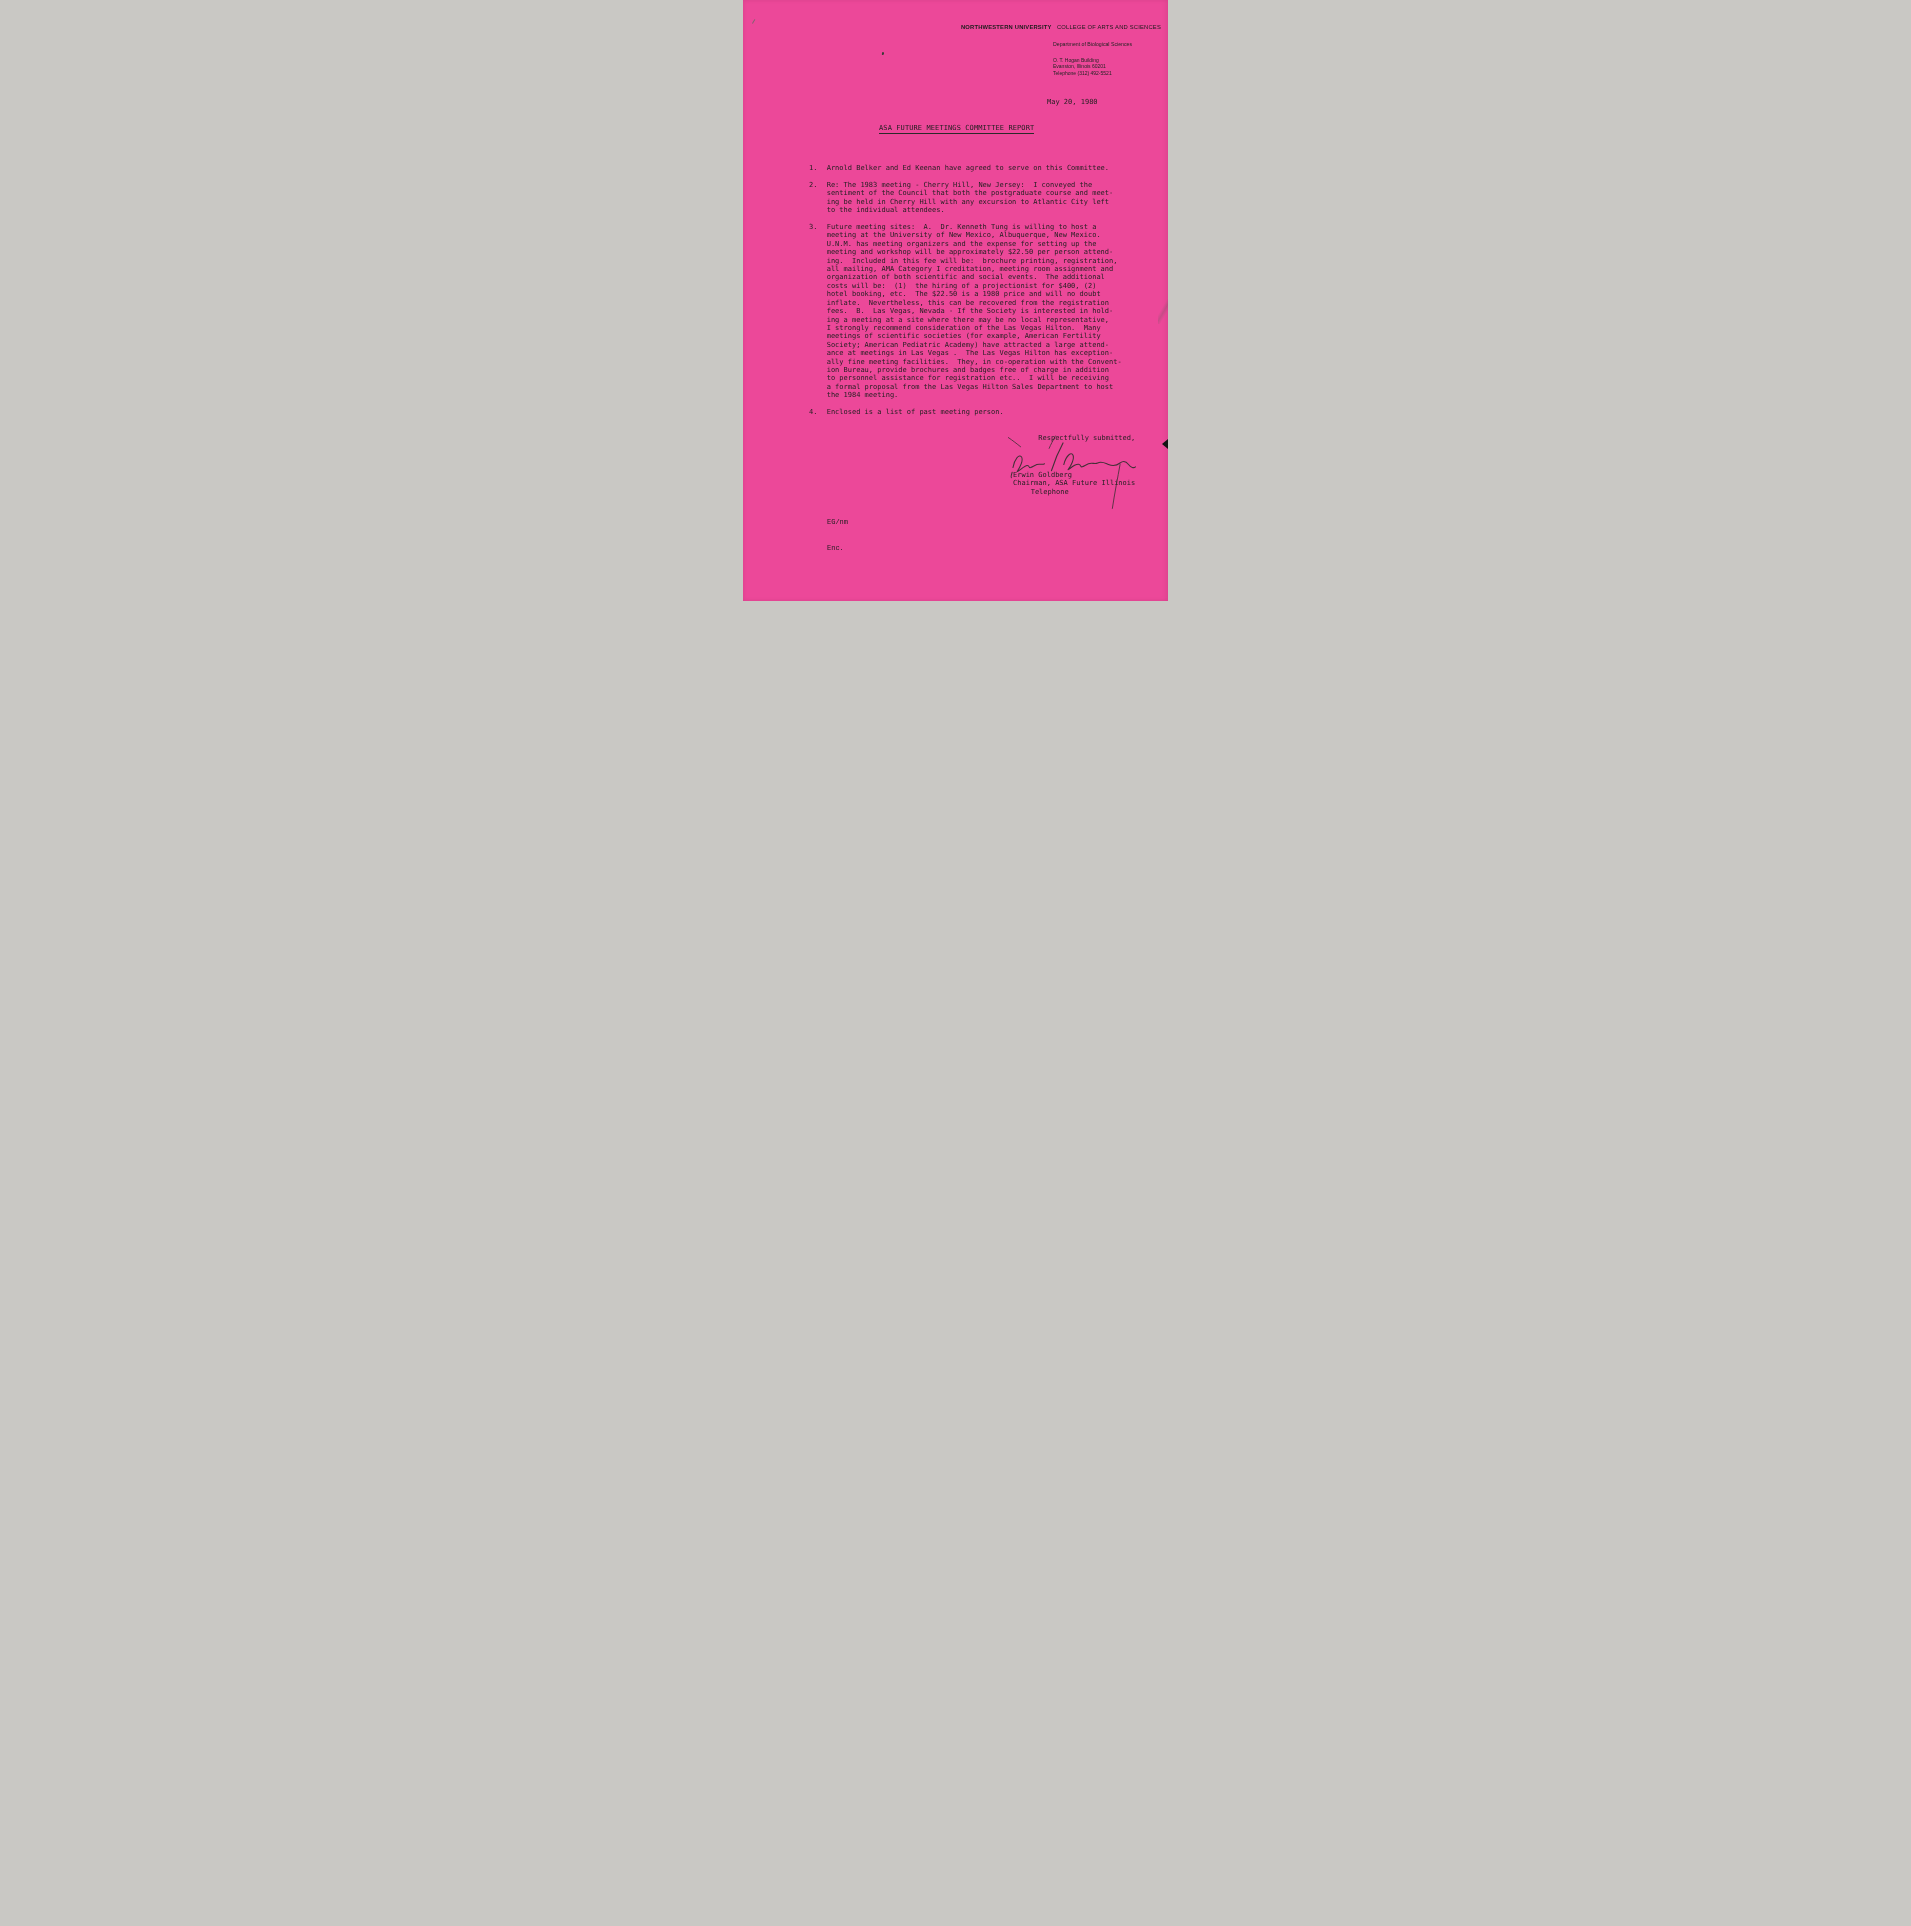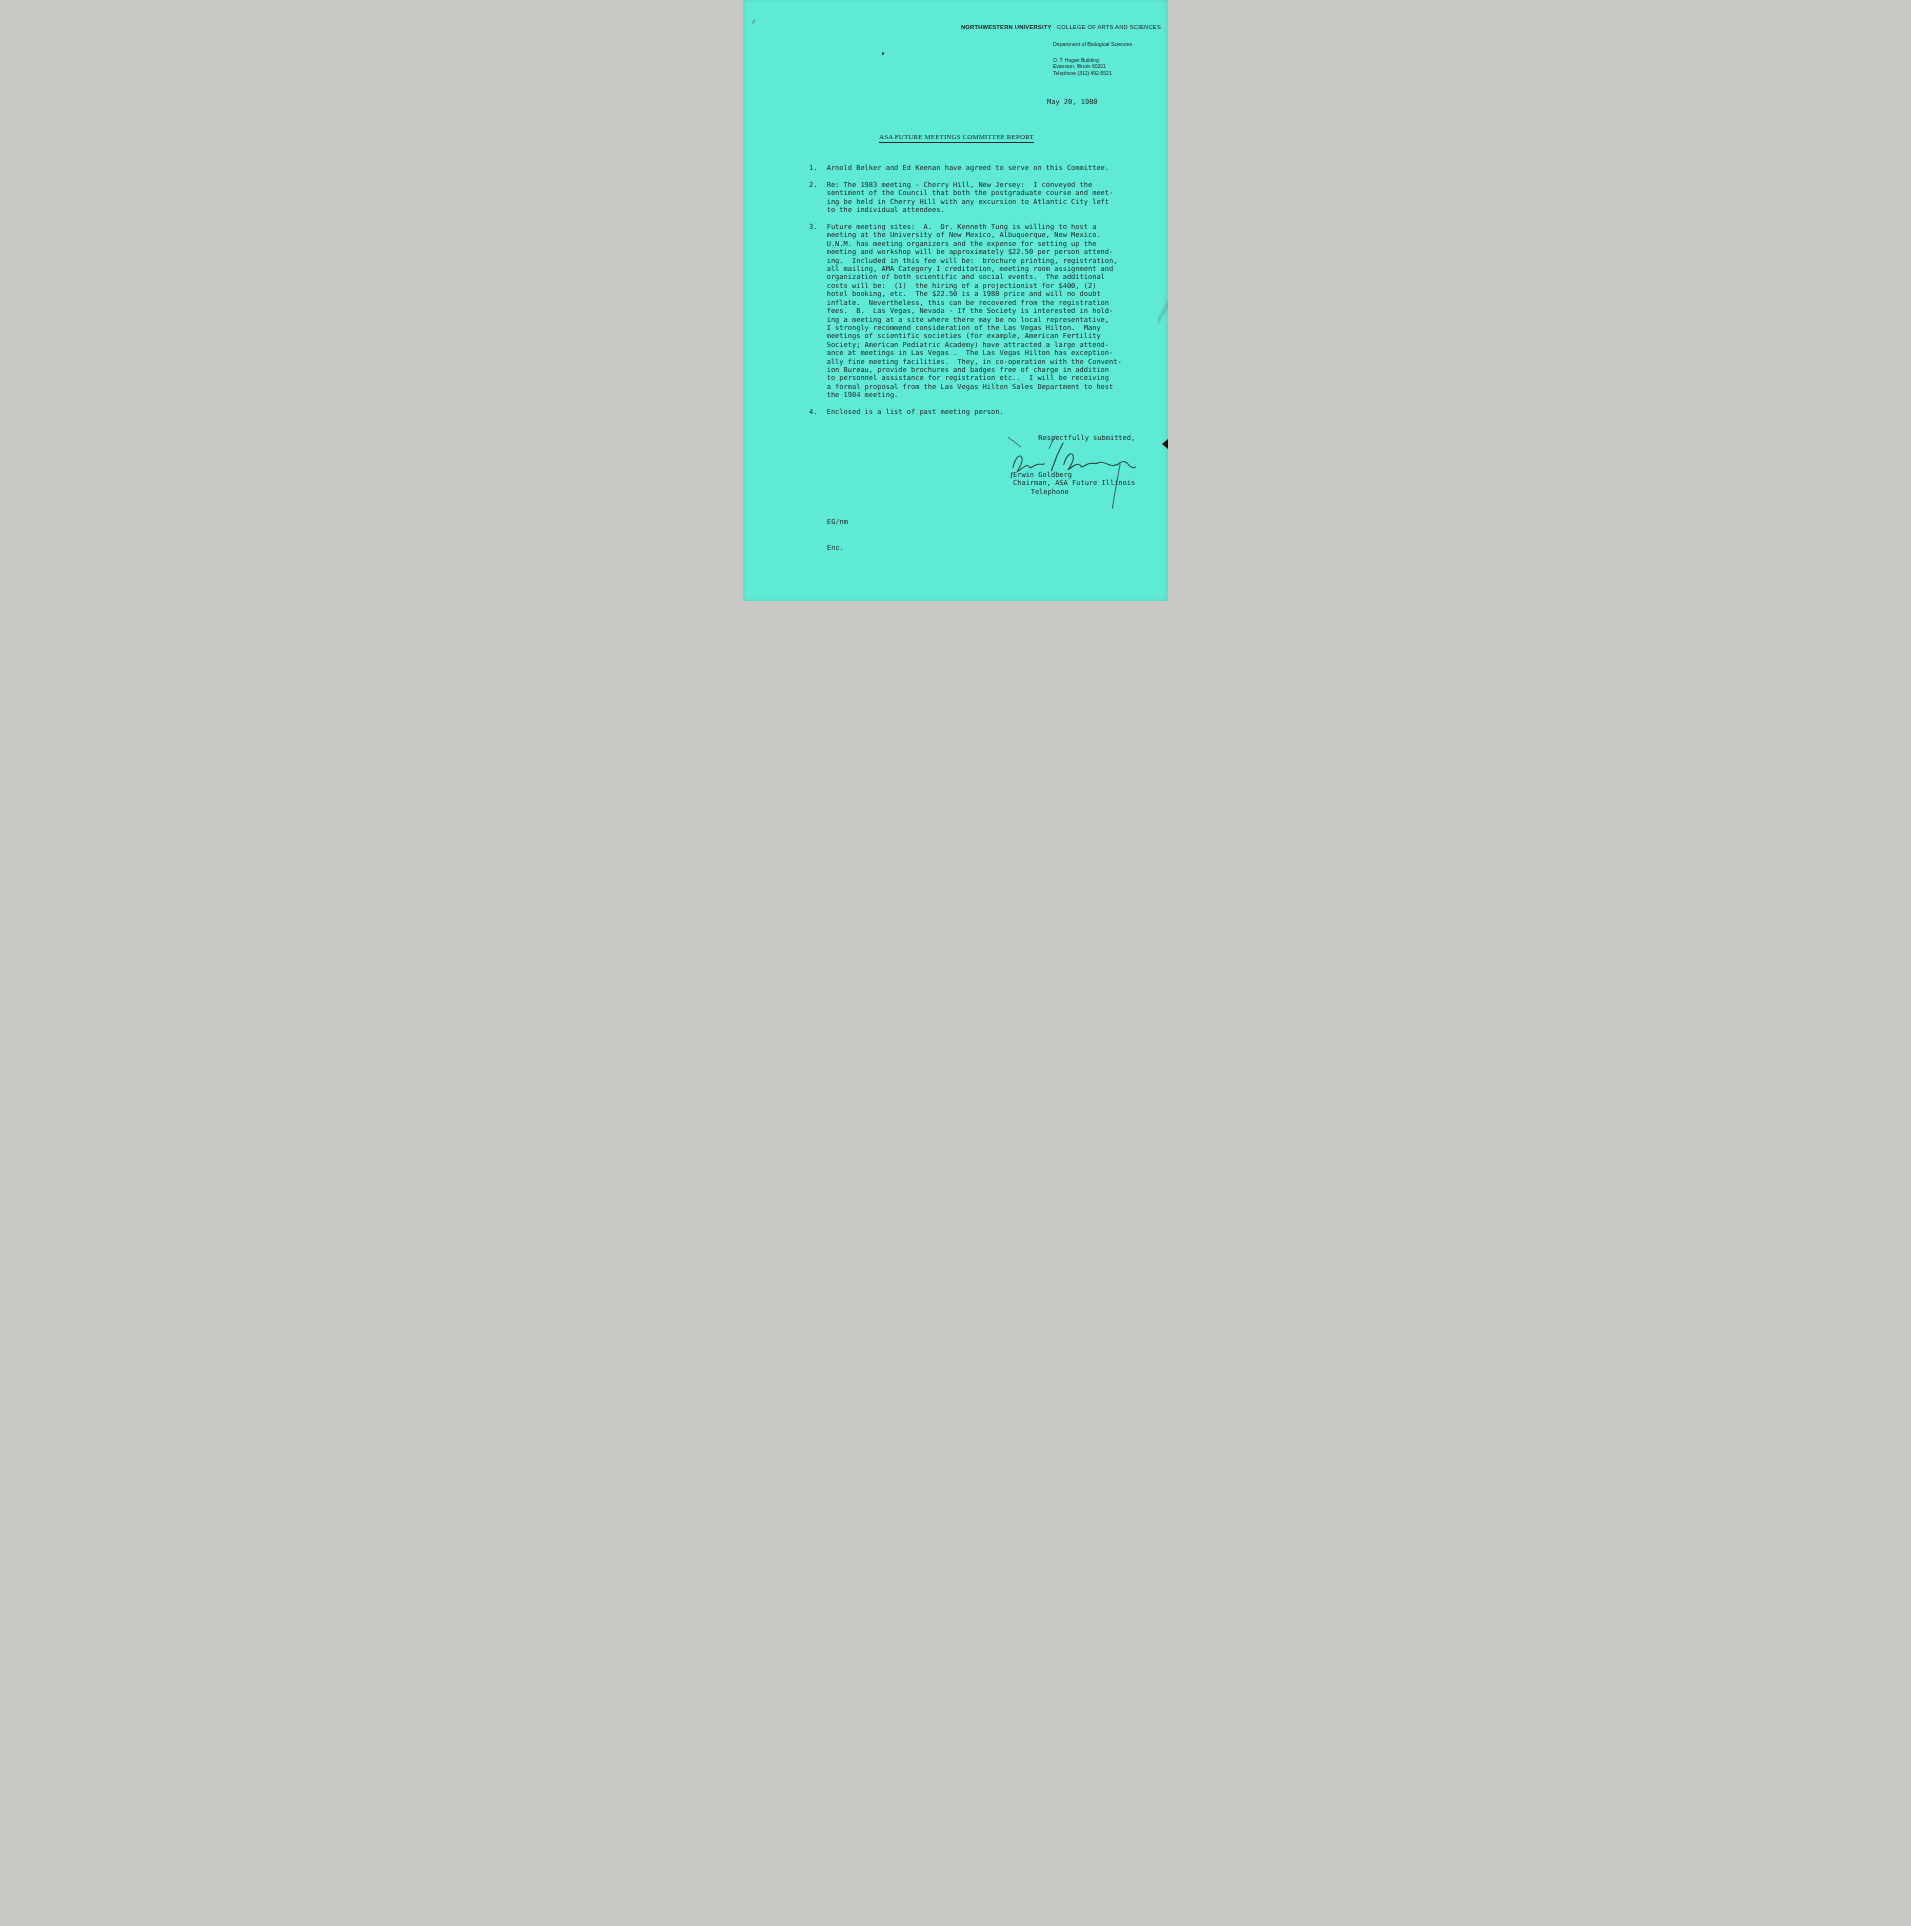--- a/index.html
+++ b/index.html
@@ -6,21 +6,21 @@
     margin: 0;
     padding: 0;
     background: #c9c8c4;
     font-family: "DejaVu Sans Mono", monospace;
   }
   .paper {
     position: relative;
     width: 425px;
     height: 601px;
     margin: 0 auto;
-    background: #5eead4;
+    background: #ec4899;
     color: #1f1f1f;
     overflow: hidden;
     box-shadow: inset -2.3px 0 5.4px rgba(0,0,0,0.06), inset 1.5px 0 3.9px rgba(0,0,0,0.04);
   }
   
   .lh-top {
     position: absolute;
     top: 24px;
     right: 7px;
     font-family: "Liberation Sans", sans-serif;
@@ -52,23 +52,22 @@
   }
   
   .date {
     position: absolute;
     top: 98px;
     left: 304px;
     font-size: 7px;
   }
   .title-wrap {
     position: absolute;
-    top: 133px;
+    top: 124px;
     left: 136px;
-    font-family: Liberation Serif, serif;
   }
   .title-wrap .title-text {
     font-size: 7px;
     letter-spacing: 0.1px;
     border-bottom: 0.6px solid #2a2a2a;
     padding-bottom: 1.2px;
     white-space: pre;
   }
   .items {
     position: absolute;

